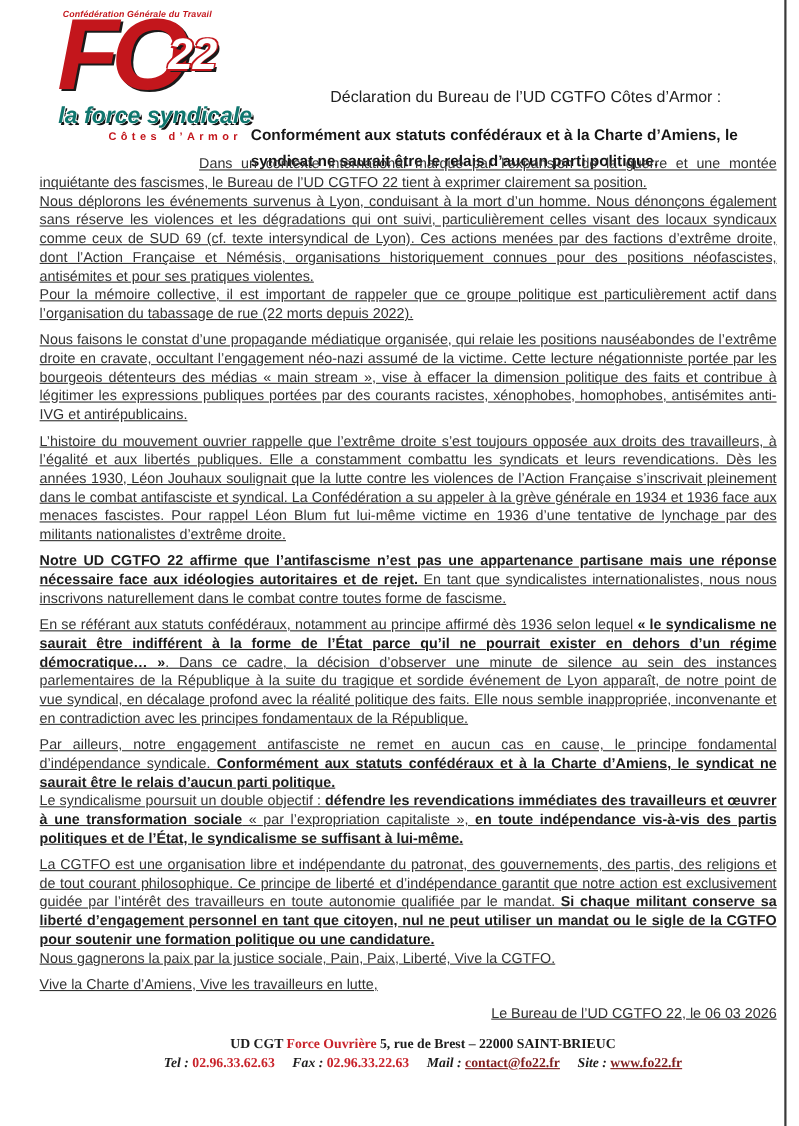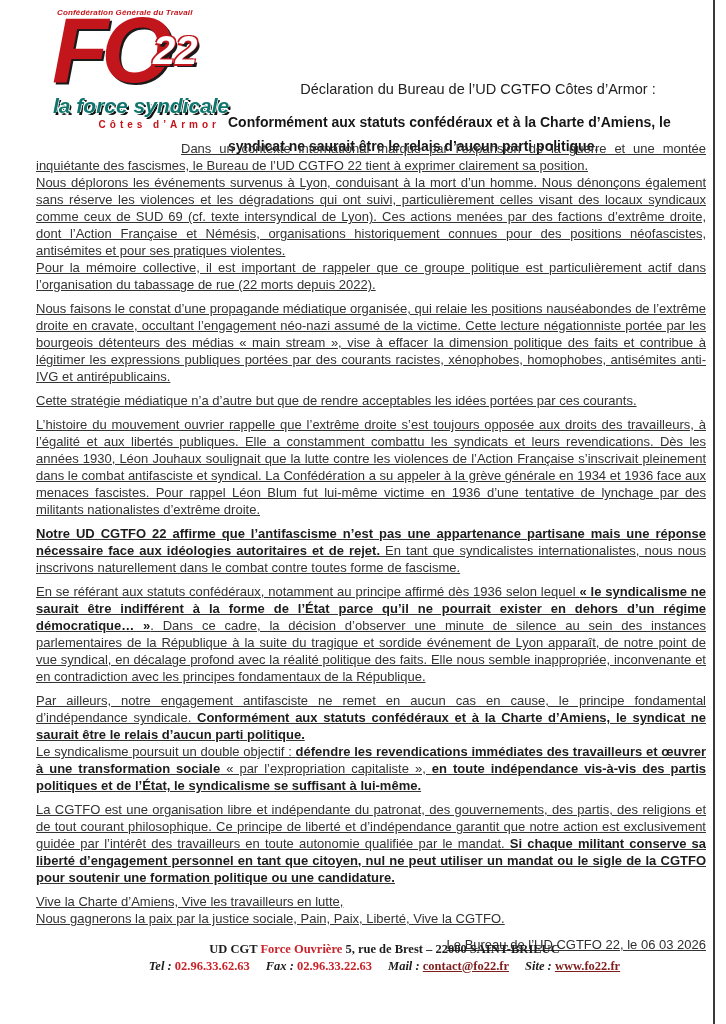--- a/index.html
+++ b/index.html
@@ -92,29 +92,28 @@
       <div>syndicat ne saurait être le relais d’aucun parti politique.</div>
     </div>
   </div>
 
   <div class="body-col">
     <div id="paragraphs">
         <p class="para indent"><span class="seg">Dans un contexte international marqué par l’expansion de la guerre et une montée inquiétante des fascismes, le Bureau de l’UD CGTFO 22 tient à exprimer clairement sa position.</span></p>
         <p class="para"><span class="seg">Nous déplorons les événements survenus à Lyon, conduisant à la mort d’un homme. Nous dénonçons également sans réserve les violences et les dégradations qui ont suivi, particulièrement celles visant des locaux syndicaux comme ceux de SUD 69 (cf. texte intersyndical de Lyon). Ces actions menées par des factions d’extrême droite, dont l’Action Française et Némésis, organisations historiquement connues pour des positions néofascistes, antisémites et pour ses pratiques violentes.</span></p>
         <p class="para"><span class="seg">Pour la mémoire collective, il est important de rappeler que ce groupe politique est particulièrement actif dans l’organisation du tabassage de rue (22 morts depuis 2022).</span></p>
         <p class="para gap"><span class="seg">Nous faisons le constat d’une propagande médiatique organisée, qui relaie les positions nauséabondes de l’extrême droite en cravate, occultant l’engagement néo-nazi assumé de la victime. Cette lecture négationniste portée par les bourgeois détenteurs des médias « main stream », vise à effacer la dimension politique des faits et contribue à légitimer les expressions publiques portées par des courants racistes, xénophobes, homophobes, antisémites anti-IVG et antirépublicains.</span></p>
-        <p class="para gap"><span class="seg">Cette stratégie médiatique n’a d’autre but que de rendre acceptables les idées portées par ces courants.</span></p>
         <p class="para gap"><span class="seg">L’histoire du mouvement ouvrier rappelle que l’extrême droite s’est toujours opposée aux droits des travailleurs, à l’égalité et aux libertés publiques. Elle a constamment combattu les syndicats et leurs revendications. Dès les années 1930, Léon Jouhaux soulignait que la lutte contre les violences de l’Action Française s’inscrivait pleinement dans le combat antifasciste et syndical. La Confédération a su appeler à la grève générale en 1934 et 1936 face aux menaces fascistes. Pour rappel Léon Blum fut lui-même victime en 1936 d’une tentative de lynchage par des militants nationalistes d’extrême droite.</span></p>
         <p class="para gap"><span class="seg bold">Notre UD CGTFO 22 affirme que l’antifascisme n’est pas une appartenance partisane mais une réponse nécessaire face aux idéologies autoritaires et de rejet.</span><span class="seg"> En tant que syndicalistes internationalistes, nous nous inscrivons naturellement dans le combat contre toutes forme de fascisme.</span></p>
         <p class="para gap"><span class="seg">En se référant aux statuts confédéraux, notamment au principe affirmé dès 1936 selon lequel </span><span class="seg bold">« le syndicalisme ne saurait être indifférent à la forme de l’État parce qu’il ne pourrait exister en dehors d’un régime démocratique… »</span><span class="seg">. Dans ce cadre, la décision d’observer une minute de silence au sein des instances parlementaires de la République à la suite du tragique et sordide événement de Lyon apparaît, de notre point de vue syndical, en décalage profond avec la réalité politique des faits. Elle nous semble inappropriée, inconvenante et en contradiction avec les principes fondamentaux de la République.</span></p>
         <p class="para gap"><span class="seg">Par ailleurs, notre engagement antifasciste ne remet en aucun cas en cause, le principe fondamental d’indépendance syndicale. </span><span class="seg bold">Conformément aux statuts confédéraux et à la Charte d’Amiens, le syndicat ne saurait être le relais d’aucun parti politique.</span></p>
         <p class="para"><span class="seg">Le syndicalisme poursuit un double objectif : </span><span class="seg bold">défendre les revendications immédiates des travailleurs et œuvrer à une transformation sociale</span><span class="seg"> « par l’expropriation capitaliste », </span><span class="seg bold">en toute indépendance vis-à-vis des partis politiques et de l’État, le syndicalisme se suffisant à lui-même.</span></p>
         <p class="para gap"><span class="seg">La CGTFO est une organisation libre et indépendante du patronat, des gouvernements, des partis, des religions et de tout courant philosophique. Ce principe de liberté et d’indépendance garantit que notre action est exclusivement guidée par l’intérêt des travailleurs en toute autonomie qualifiée par le mandat. </span><span class="seg bold">Si chaque militant conserve sa liberté d’engagement personnel en tant que citoyen, nul ne peut utiliser un mandat ou le sigle de la CGTFO pour soutenir une formation politique ou une candidature.</span></p>
+        <p class="para"><span class="seg">Nous gagnerons la paix par la justice sociale, Pain, Paix, Liberté, Vive la CGTFO.</span></p>
         <p class="para gap"><span class="seg">Vive la Charte d’Amiens, Vive les travailleurs en lutte,</span></p>
-        <p class="para"><span class="seg">Nous gagnerons la paix par la justice sociale, Pain, Paix, Liberté, Vive la CGTFO.</span></p>
       </div>
     <div class="date-line">Le Bureau de l’UD CGTFO 22, le 06 03 2026</div>
   </div>
 
   <div class="footer">
     <div id="footer-address"><span>UD CGT </span><span class="red">Force Ouvrière</span><span> 5, rue de Brest – 22000 SAINT-BRIEUC</span></div>
     <div id="footer-contacts"><span class="contact-item"><span class="label">Tel : </span><span class="red">02.96.33.62.63</span></span><span class="contact-item"><span class="label">Fax : </span><span class="red">02.96.33.22.63</span></span><span class="contact-item"><span class="label">Mail : </span><a href="#">contact@fo22.fr</a></span><span class="contact-item"><span class="label">Site : </span><a href="#">www.fo22.fr</a></span></div>
   </div>
 
 </div>

